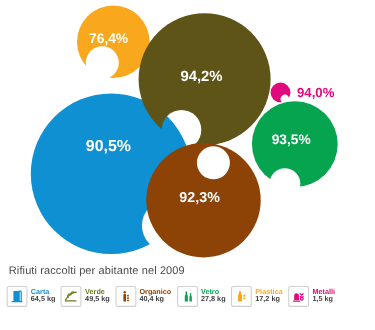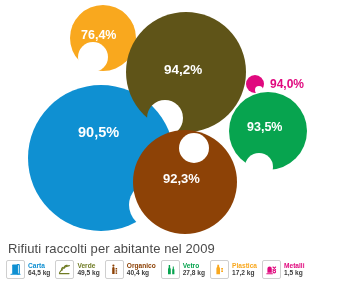--- a/index.html
+++ b/index.html
@@ -17,21 +17,21 @@
   .bubble-label{
     font-family:"Liberation Sans", sans-serif;
     font-weight:bold;
     fill:#ffffff;
   }
   .bubble-label.outside{ fill:#e0097e; }
 
   .caption{
     position:absolute;
     left:8px;top:241px;
-    font-size:13px;
+    font-size:10px;
     color:#4a4a4a;
     letter-spacing:.1px;
     white-space:nowrap;
     text-align:right;
   }
 
   .legend{
     position:absolute;
     left:6px;top:260px;
     width:330px;

